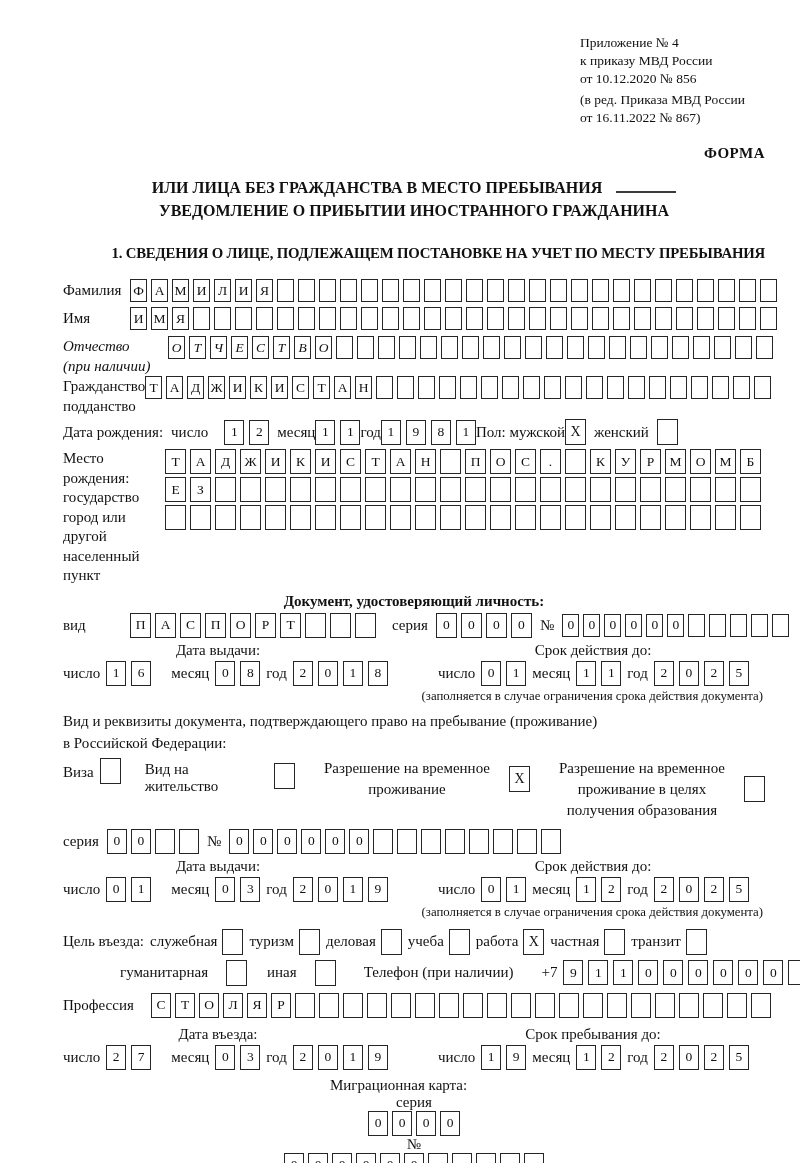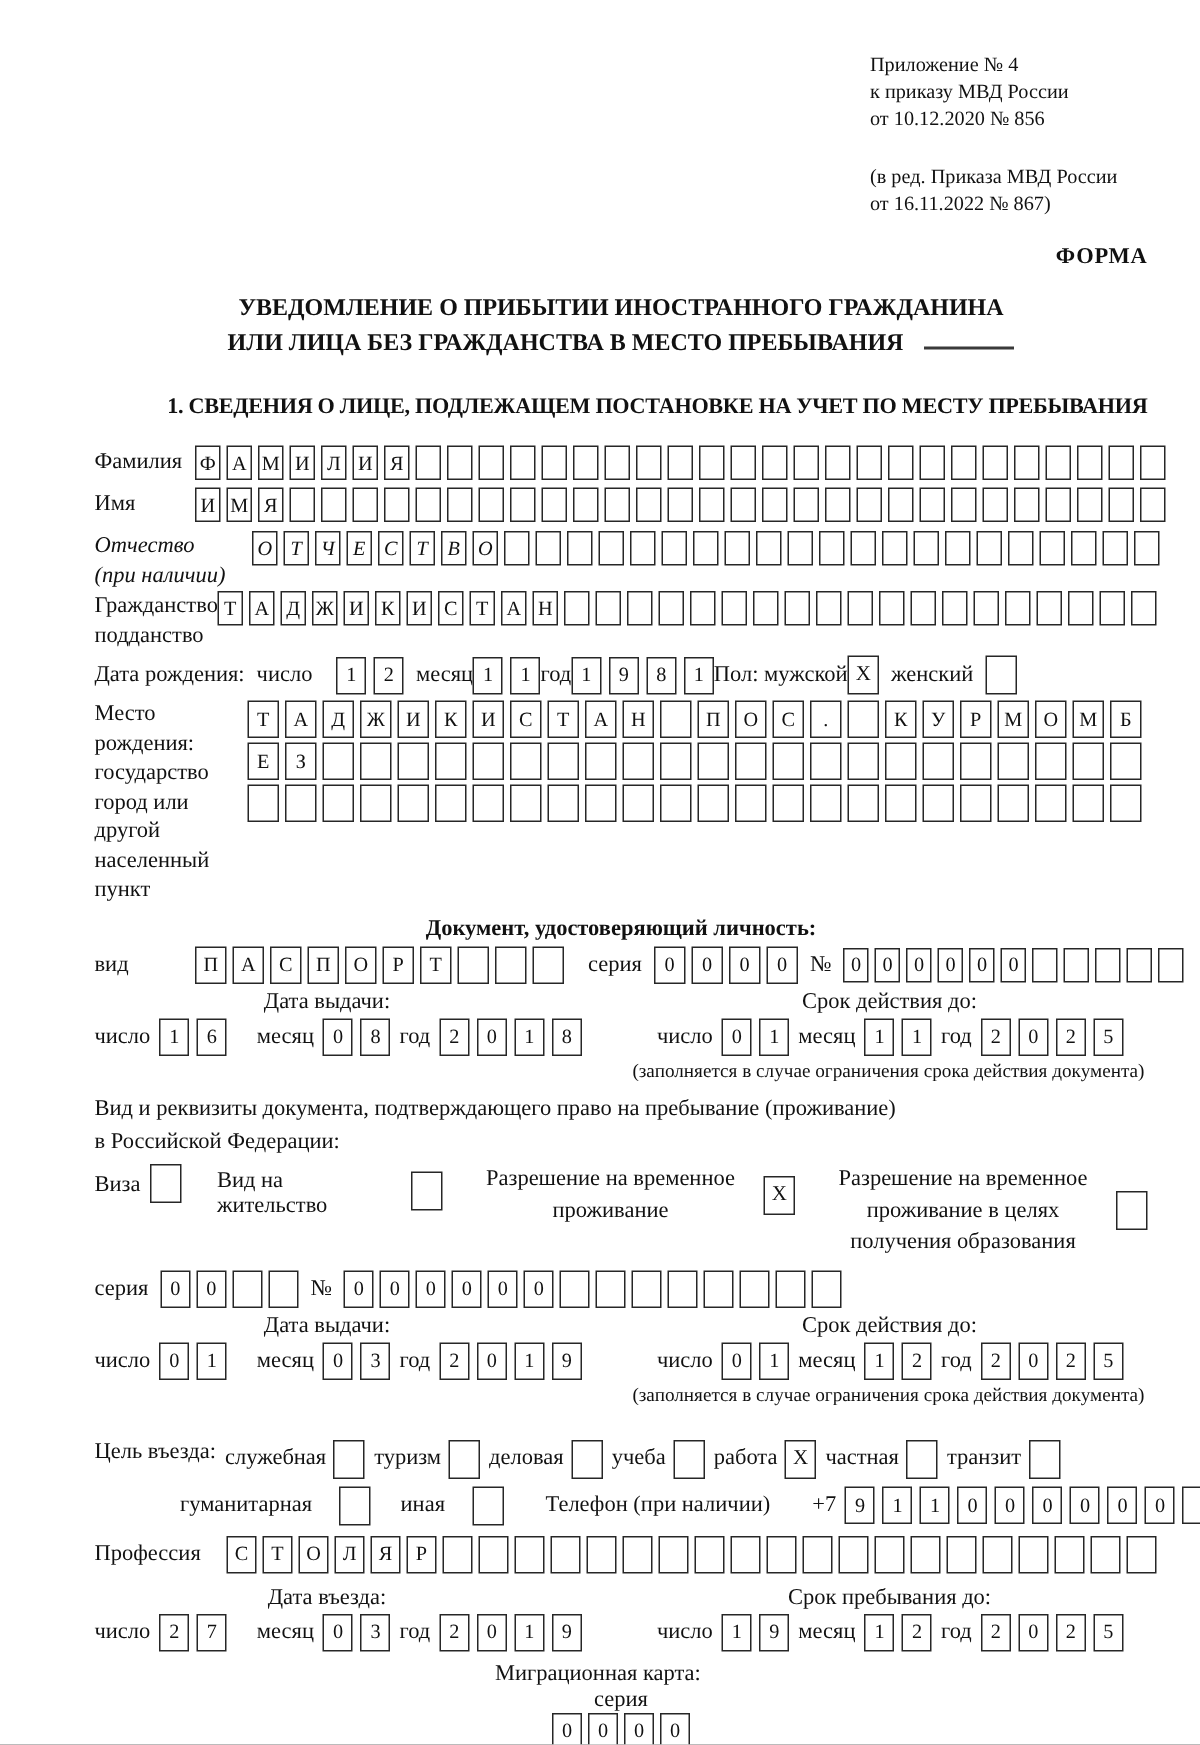--- a/index.html
+++ b/index.html
@@ -1,19 +1,19 @@
 <!DOCTYPE html>
 <html><head>
 <meta charset="utf-8">
 <style>
   html,body{margin:0;padding:0;background:#888;}
   .page{width:800px;height:1163px;background:#ffffff;box-sizing:border-box;
         padding:34px 35px 20px 63px;font-family:"Liberation Serif",serif;color:#111;overflow:hidden;}
   .hdr-note{margin-left:auto;width:185px;font-size:13.5px;line-height:18px;}
-  .hdr-note .amend{margin-top:21px;}
+  .hdr-note .amend{margin-top:3px;}
   .forma{text-align:right;font-weight:bold;font-size:15px;margin-top:18px;letter-spacing:.5px;}
   .title{text-align:center;font-weight:bold;font-size:16px;line-height:23px;margin-top:14px;}
   .title-underline{display:inline-block;width:60px;border-bottom:2.5px solid #3a3a3a;margin-left:14px;}
   .section-heading{font-weight:bold;font-size:14.8px;margin-top:23px;letter-spacing:-0.2px;text-align:right;}
   .row{display:flex;align-items:center;margin-top:5px;}
   .row-top{display:flex;align-items:flex-start;margin-top:2px;}
   .lbl{font-size:15px;flex:none;}
   .lbl2{font-size:15px;line-height:20px;flex:none;}
   .w67{width:67px;} .w105{width:105px;} .w82{width:82px;} .w102{width:102px;}
   .cells{display:flex;gap:4px;flex:none;}
@@ -34,21 +34,21 @@
   .date-col.left{width:375px;}
   .date-title{font-size:15px;text-align:center;width:310px;}
   .date-fields{display:flex;align-items:center;gap:6px;margin-top:2px;}
   .dlbl{font-size:15px;flex:none;}
   .fill-note{font-size:12.8px;text-align:right;margin-top:3px;padding-right:2px;}
   .para{font-size:15px;line-height:22px;margin-top:6px;}
   .permit-row{display:flex;align-items:flex-start;margin-top:4px;}
   .permit-item{display:flex;align-items:center;gap:6px;}
   .opt-wide{width:192px;text-align:center;font-size:15px;line-height:21px;}
   .pad3{padding-top:3px;font-size:15px;}
-  .goal-row{display:flex;gap:6px;margin-top:22px;}
+  .goal-row{display:flex;align-items:center;gap:6px;margin-top:9px;}
   .goal-item{display:flex;align-items:center;gap:5px;}
   .goal-item .glbl{font-size:15px;}
   .phone-row{display:flex;align-items:center;gap:6px;margin-top:5px;padding-left:57px;}
   .rep-wrap{display:flex;align-items:flex-start;margin-top:6px;}
   .rep-labels{width:107px;flex:none;}
   .rep-labels div{font-size:15px;line-height:21.5px;}
   .rep-right{display:flex;flex-direction:column;gap:4px;}
 </style>
 </head>
 <body>
@@ -59,24 +59,24 @@
     <div>Приложение № 4</div>
     <div>к приказу МВД России</div>
     <div>от 10.12.2020 № 856</div>
     <div class="amend">(в ред. Приказа МВД России</div>
     <div>от 16.11.2022 № 867)</div>
   </div>
 
   <div class="forma">ФОРМА</div>
 
   <div class="title">
-    <div>УВЕДОМЛЕНИЕ О ПРИБЫТИИ ИНОСТРАННОГО ГРАЖДАНИНА</div>
     <div>
       <span>ИЛИ ЛИЦА БЕЗ ГРАЖДАНСТВА В МЕСТО ПРЕБЫВАНИЯ</span><span class="title-underline"></span>
     </div>
+    <div>УВЕДОМЛЕНИЕ О ПРИБЫТИИ ИНОСТРАННОГО ГРАЖДАНИНА</div>
   </div>
 
   <div class="section-heading">1. СВЕДЕНИЯ О ЛИЦЕ, ПОДЛЕЖАЩЕМ ПОСТАНОВКЕ НА УЧЕТ ПО МЕСТУ ПРЕБЫВАНИЯ</div>
 
   <div class="row" style="margin-top:17px;">
     <span class="lbl w67">Фамилия</span>
     <span class="cells">
         <span class="cell">Ф</span>
         <span class="cell">А</span>
         <span class="cell">М</span>

